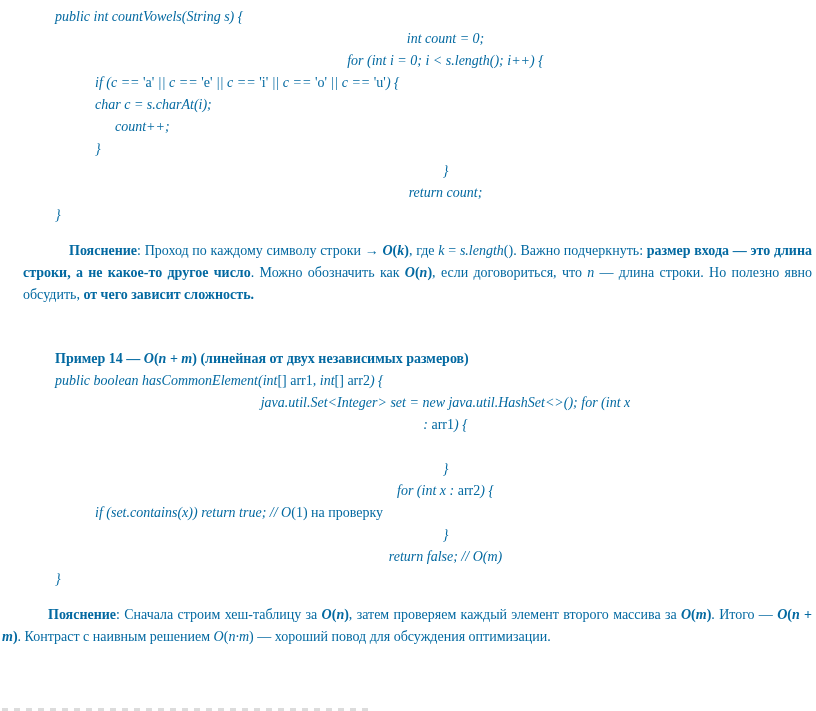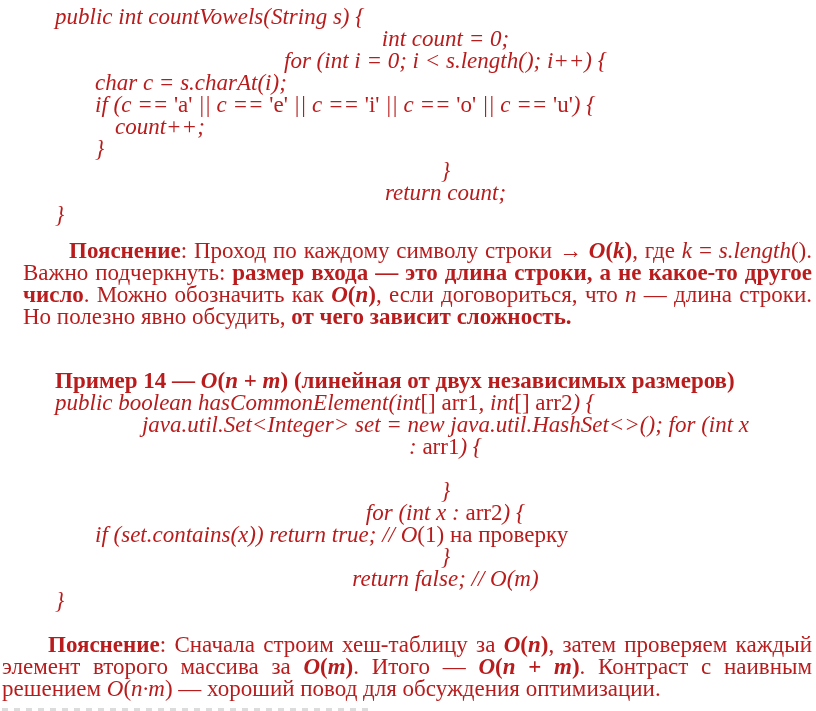--- a/index.html
+++ b/index.html
@@ -6,38 +6,38 @@
   body {
     width: 816px; height: 711px; overflow: hidden;
     background: #ffffff;
   }
   .doc {
     position: relative;
     width: 816px; height: 711px;
     box-sizing: border-box;
     padding-top: 6px;
     font-family: "Liberation Serif", "DejaVu Serif", serif;
-    font-size: 23px;
+    font-size: 14px;
     line-height: 22px;
-    color: #b91c1c;
+    color: #0369a1;
   }
   .code-block { margin-left: 55px; }
   .code-line { min-height: 22px; white-space: pre-wrap; }
   .ind-0 { padding-left: 0; }
   .ind-1 { padding-left: 20px; text-align: center; }
   .ind-2 { padding-left: 40px; }
   .ind-3 { padding-left: 60px; }
   .para {
     margin: 0;
     padding: 0 4px 0 2px;
     text-align: justify;
     text-indent: 46px;
   }
   .para-1 { margin-top: 14px; margin-left: 21px; }
-  .para-2 { margin-top: 22px; }
+  .para-2 { margin-top: 14px; }
   .heading {
     margin: 42px 4px 0 55px;
     font-weight: 700;
     min-height: 22px;
   }
   
   .s-r  { font-style: normal;  font-weight: 400; }
   .s-i  { font-style: italic;  font-weight: 400; }
   .s-b  { font-style: normal;  font-weight: 700; }
   .s-bi { font-style: italic;  font-weight: 700; }
@@ -51,22 +51,22 @@
 </style>
 </head>
 <body>
 
 <div class="doc">
 
   <div class="code-block" id="code1">
       <div class="code-line ind-0"><span class="s-i">public int countVowels(String s) {</span></div>
       <div class="code-line ind-1"><span class="s-i">int count = 0;</span></div>
       <div class="code-line ind-1"><span class="s-i">for (int i = 0; i &lt; s.length(); i++) {</span></div>
+      <div class="code-line ind-2"><span class="s-i">if (c == </span><span class="s-r">'a'</span><span class="s-i"> || c == </span><span class="s-r">'e'</span><span class="s-i"> || c == </span><span class="s-r">'i'</span><span class="s-i"> || c == </span><span class="s-r">'o'</span><span class="s-i"> || c == </span><span class="s-r">'u'</span><span class="s-i">) {</span></div>
       <div class="code-line ind-2"><span class="s-i">char c = s.charAt(i);</span></div>
-      <div class="code-line ind-2"><span class="s-i">if (c == </span><span class="s-r">'a'</span><span class="s-i"> || c == </span><span class="s-r">'e'</span><span class="s-i"> || c == </span><span class="s-r">'i'</span><span class="s-i"> || c == </span><span class="s-r">'o'</span><span class="s-i"> || c == </span><span class="s-r">'u'</span><span class="s-i">) {</span></div>
       <div class="code-line ind-3"><span class="s-i">count++;</span></div>
       <div class="code-line ind-2"><span class="s-i">}</span></div>
       <div class="code-line ind-1"><span class="s-i">}</span></div>
       <div class="code-line ind-1"><span class="s-i">return count;</span></div>
       <div class="code-line ind-0"><span class="s-i">}</span></div>
     </div>
 
   <p class="para para-1"><span class="s-b">Пояснение</span><span class="s-r">: Проход по каждому символу строки → </span><span class="s-bi">O</span><span class="s-b">(</span><span class="s-bi">k</span><span class="s-b">)</span><span class="s-r">, где </span><span class="s-i">k</span><span class="s-r"> = </span><span class="s-i">s.length</span><span class="s-r">(). Важно подчеркнуть: </span><span class="s-b">размер входа — это длина строки, а не какое-то другое число</span><span class="s-r">. Можно обозначить как </span><span class="s-bi">O</span><span class="s-b">(</span><span class="s-bi">n</span><span class="s-b">)</span><span class="s-r">, если договориться, что </span><span class="s-i">n</span><span class="s-r"> — длина строки. Но полезно явно обсудить, </span><span class="s-b">от чего зависит сложность.</span></p>
 
   <div class="heading"><span class="s-b">Пример 14 — </span><span class="s-bi">O</span><span class="s-b">(</span><span class="s-bi">n</span><span class="s-b"> + </span><span class="s-bi">m</span><span class="s-b">)</span><span class="s-b"> (линейная от двух независимых размеров)</span></div>

